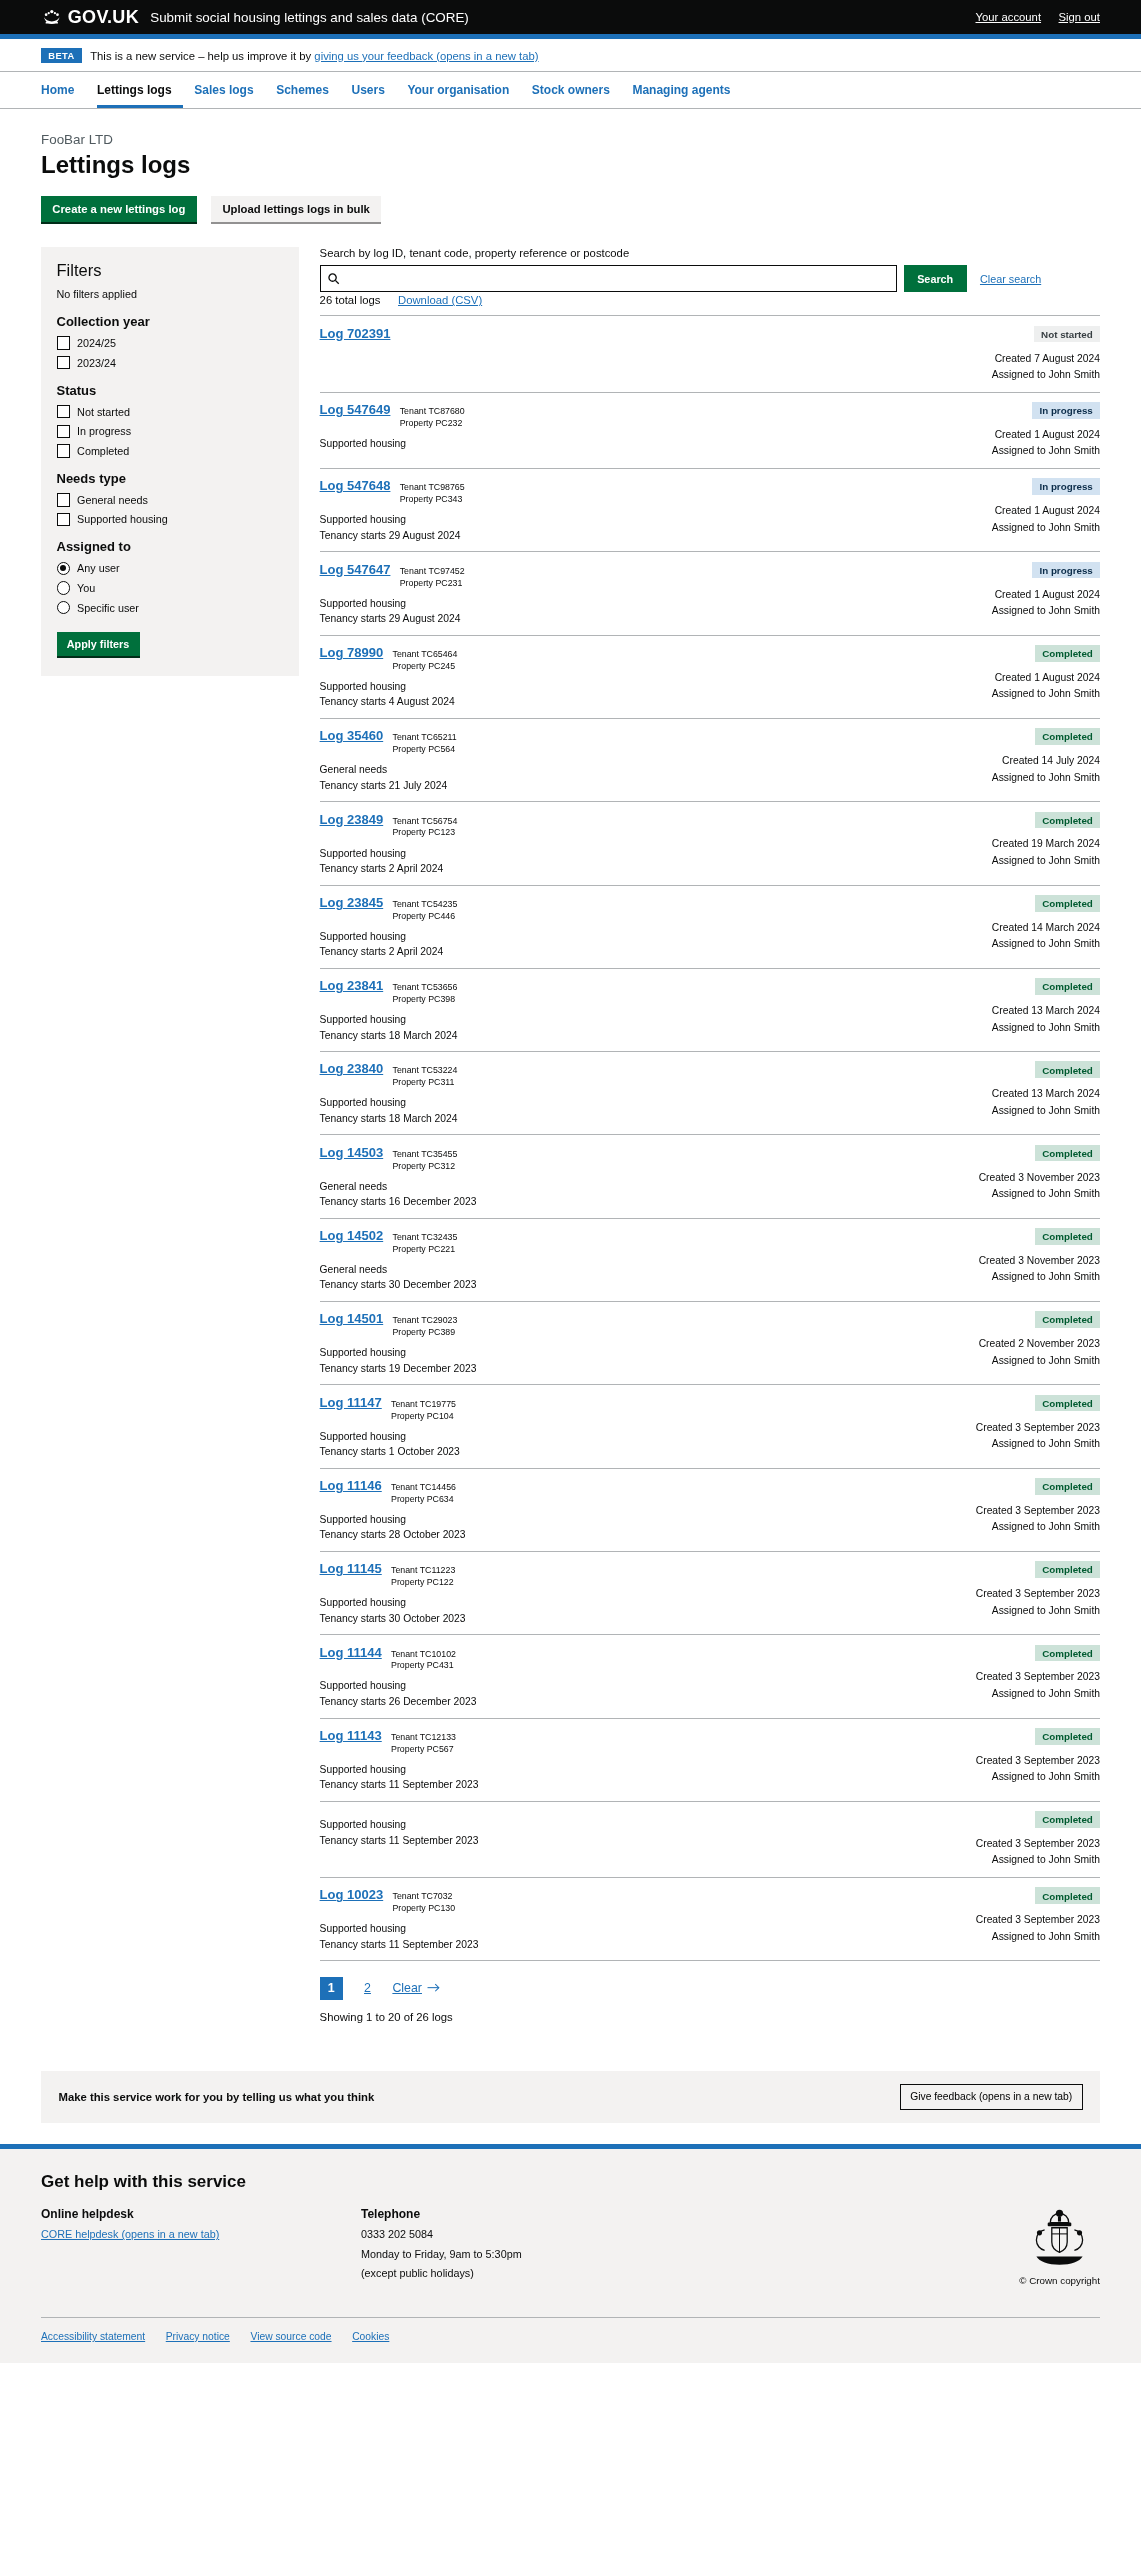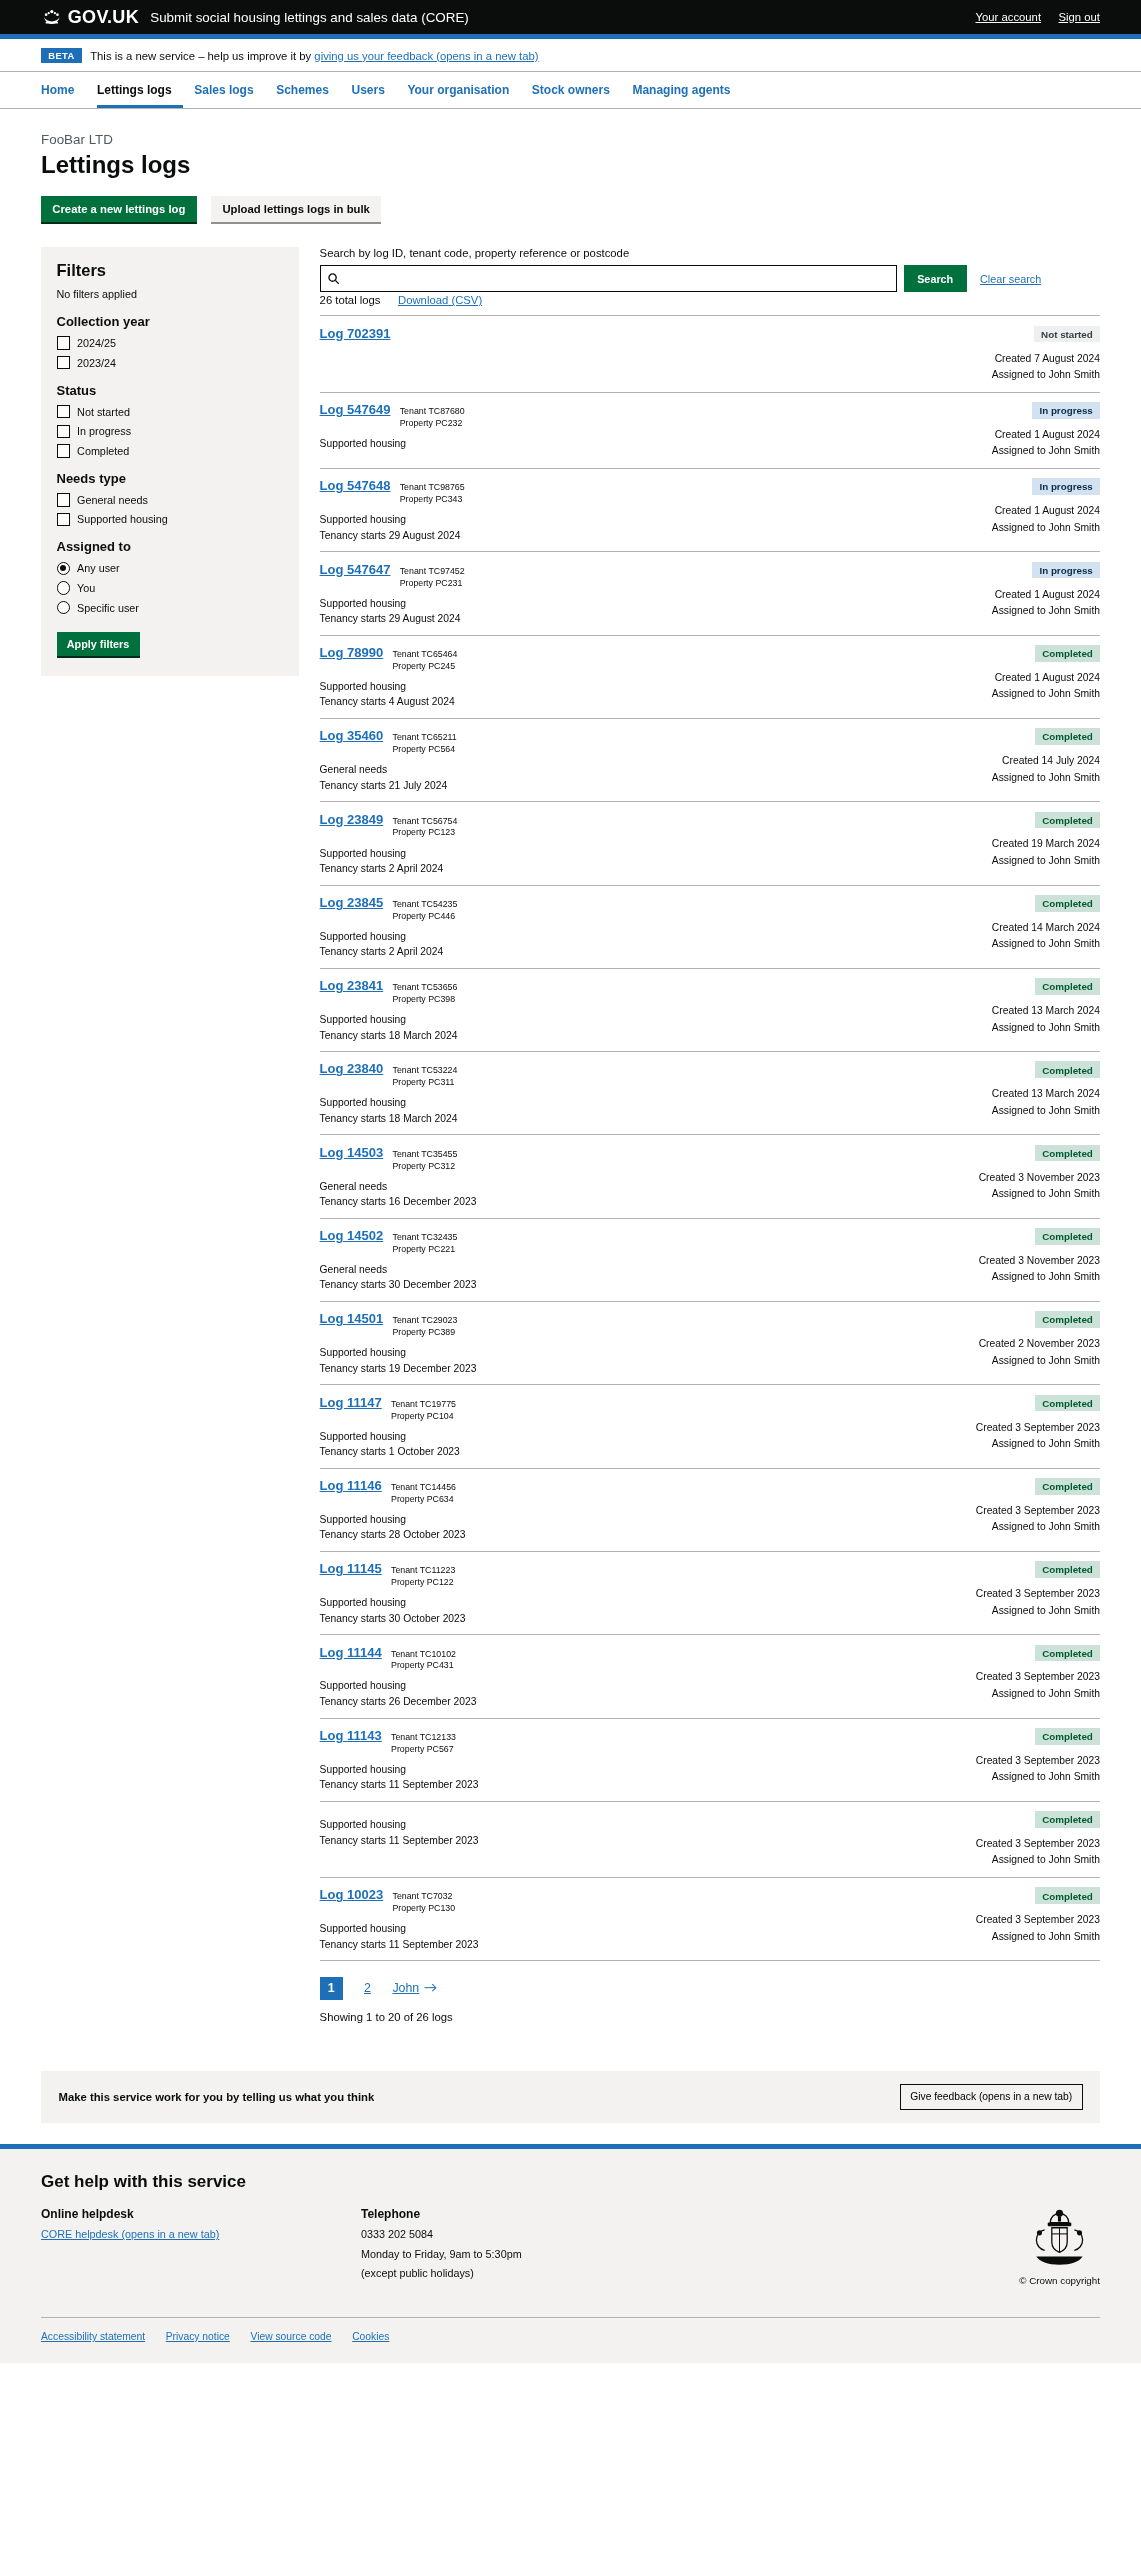--- a/index.html
+++ b/index.html
@@ -159,21 +159,21 @@
     padding: 13.4px 15.5px 17.5px 15.5px;
   }
   .col-main {
     flex: 1 1 auto;
     min-width: 0;
   }
 
   h2.filters-title {
     font-size: 16.5px;
     margin: 0 0 8.2px 0;
-    font-weight: bold;
+    font-weight: normal;
   }
   .no-filters {
     font-size: 10.8px;
     color: #0b0c0c;
     margin: 0 0 14.4px 0;
   }
   .filter-group { margin-bottom: 13.4px; }
   .filter-legend {
     font-size: 13px;
     font-weight: bold;
@@ -1036,21 +1036,21 @@
               </div>
             </div>
           </div>
 
         </div>
 
         <div class="pagination">
           <span class="page-current">1</span>
           <a class="page-link">2</a>
           <a class="page-next">
-            <span>John</span>
+            <span>Clear</span>
             <span>
               <svg width="13.4" height="9.3" viewBox="0 0 26 18" fill="none" stroke="#1d70b8" stroke-width="2" xmlns="http://www.w3.org/2000/svg">
                 <line x1="1" y1="9" x2="23" y2="9"></line>
                 <polyline points="16,2 23,9 16,16"></polyline>
               </svg>
             </span>
           </a>
         </div>
         <p class="showing-text">Showing 1 to 20 of 26 logs</p>
 

